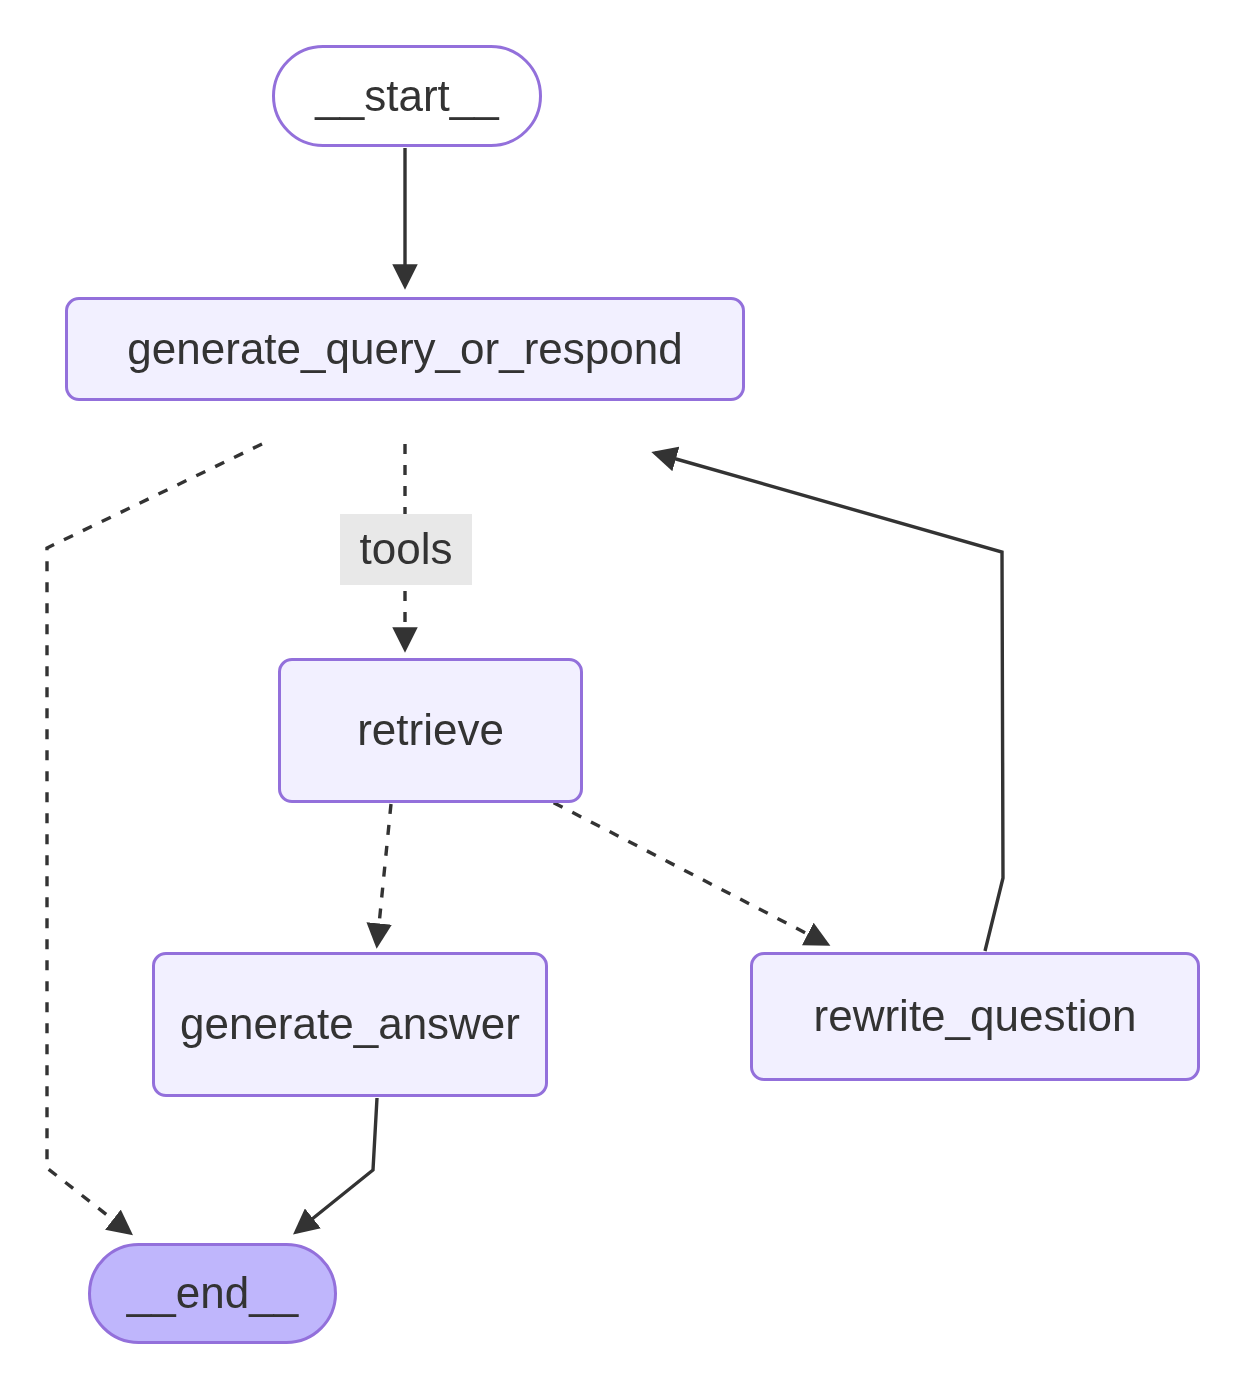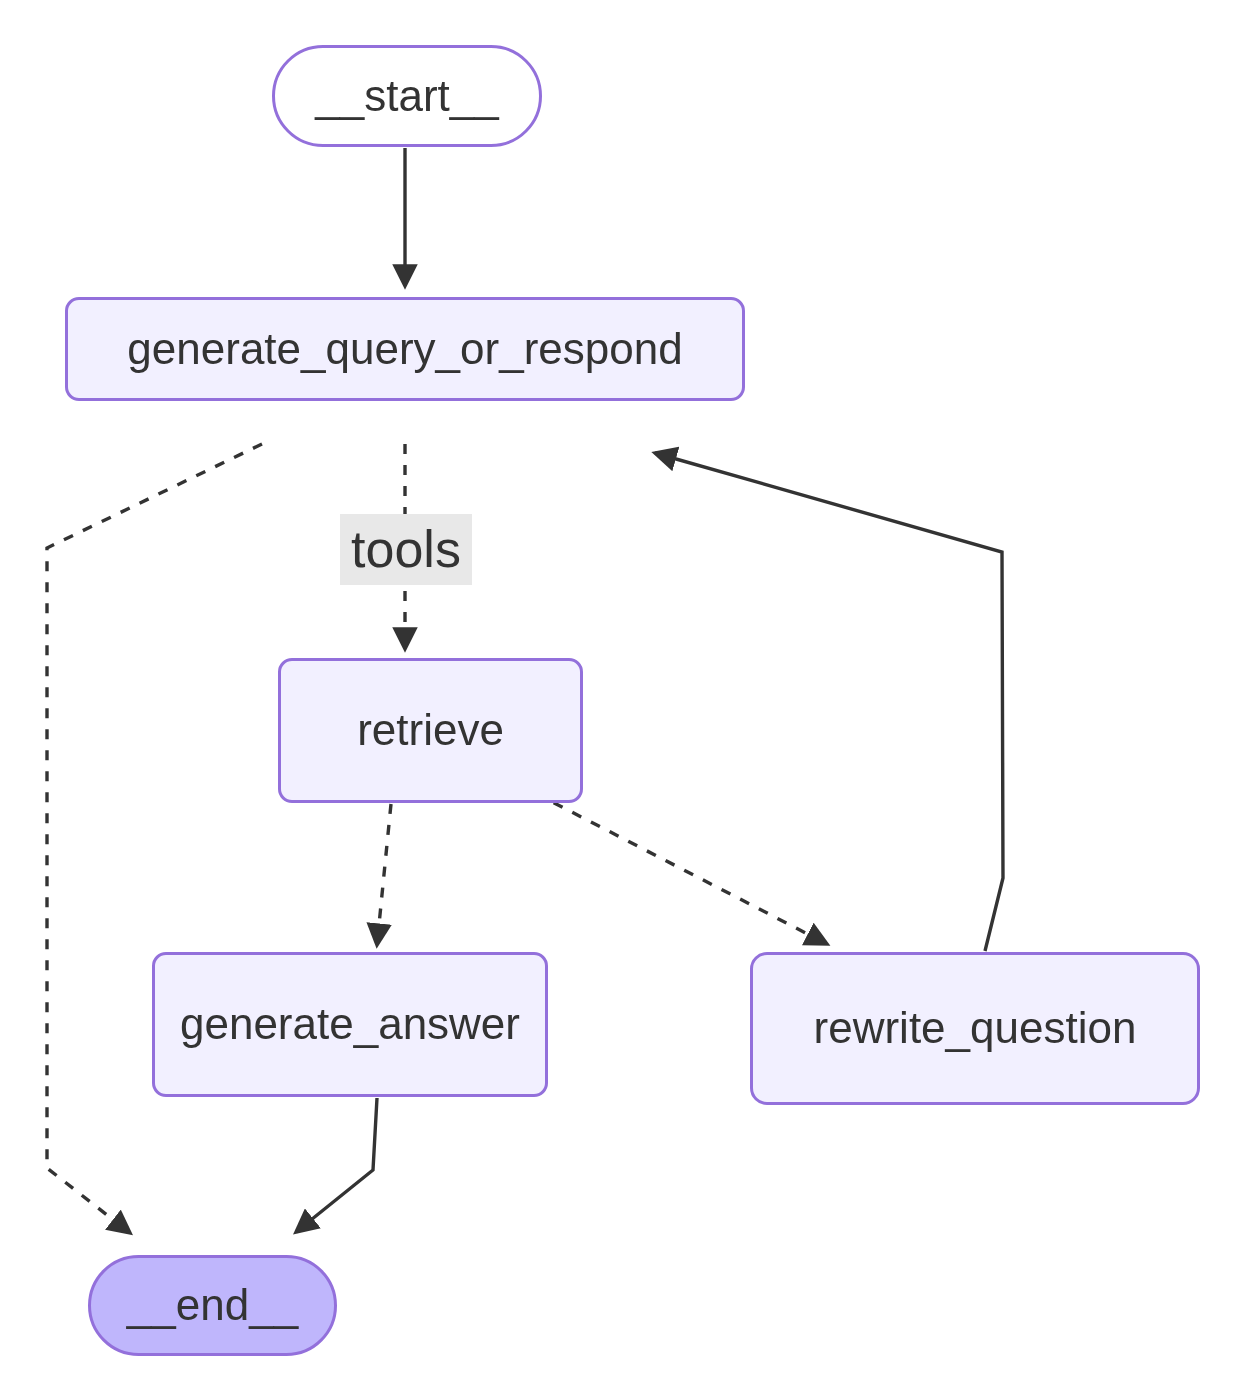--- a/index.html
+++ b/index.html
@@ -51,30 +51,30 @@
   .node.stadium { border-radius: 60px; }
   .node.start { background: var(--start-fill, #ffffff); text-align: center; }
   .node.end { background: var(--end-fill, #bfb6fc); }
   .edge-label {
     position: absolute;
     display: flex;
     align-items: center;
     justify-content: center;
     background: var(--edge-label-bg, #e8e8e8);
     color: var(--text, #333333);
-    font-size: 52px;
+    font-size: 44px;
     line-height: 1.2;
   }
   
   #node-start   { left: 272px; top: 45px;   width: 270px; height: 102px; }
   #node-gq      { left: 65px;  top: 297px;  width: 680px; height: 104px; }
   #node-retrieve{ left: 278px; top: 658px;  width: 305px; height: 145px; }
   #node-ga      { left: 152px; top: 952px;  width: 396px; height: 145px; }
-  #node-rq      { left: 750px; top: 952px;  width: 450px; height: 153px; border-radius: 17px; }
-  #node-end     { left: 88px;  top: 1243px; width: 249px; height: 101px; margin-top: 12px; }
+  #node-rq      { left: 750px; top: 952px;  width: 450px; height: 129px; }
+  #node-end     { left: 88px;  top: 1243px; width: 249px; height: 101px; }
   #edge-label-tools { left: 340px; top: 514px; width: 132px; height: 71px; }
 </style>
 </head>
 <body>
 
 <div class="canvas">
 
   <svg class="edge-layer" viewBox="0 0 1245 1395" xmlns="http://www.w3.org/2000/svg">
     <defs>
       <marker id="arrowhead" viewBox="0 0 10 10" refX="8.5" refY="5" markerWidth="7.5" markerHeight="7.5" orient="auto">

